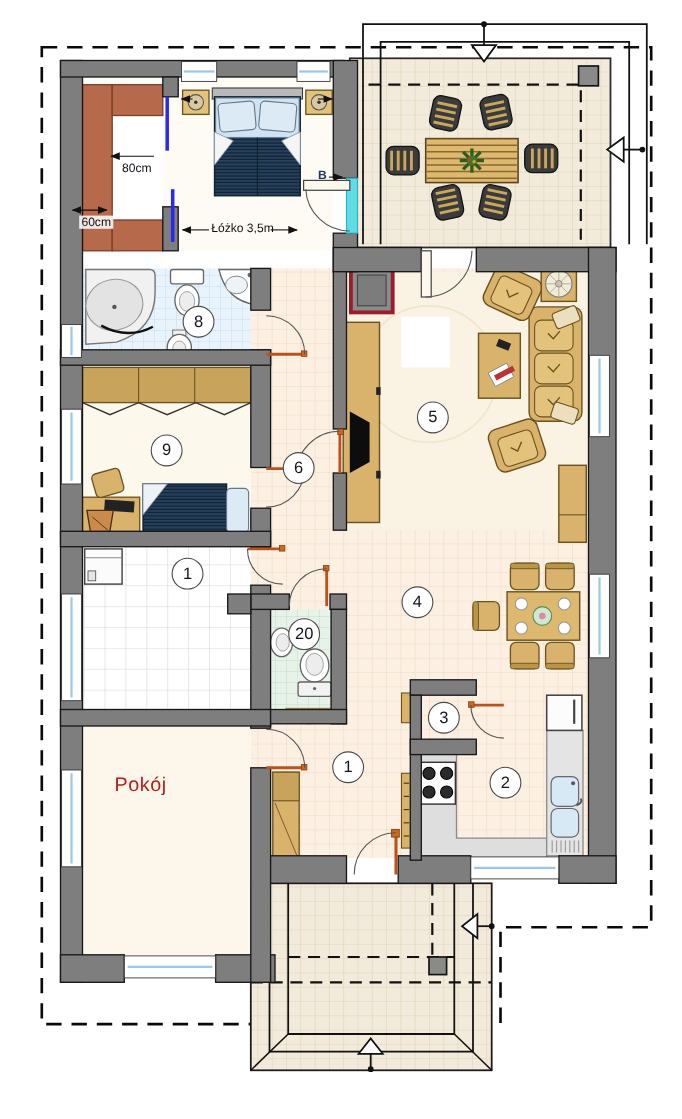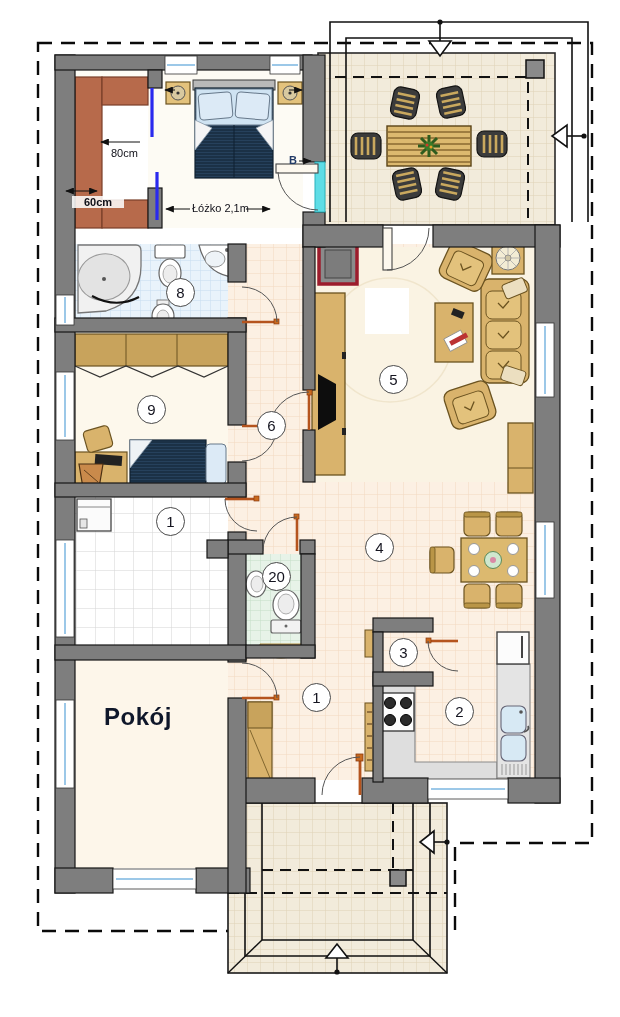--- a/index.html
+++ b/index.html
@@ -3,22 +3,22 @@
 <meta charset="utf-8">
 <style>
   html,body{margin:0;padding:0;background:#ffffff;}
   #stage{position:relative;width:620px;height:1017px;background:#ffffff;overflow:hidden;
          font-family:"Liberation Sans", sans-serif;}
   #plan-svg{position:absolute;left:0;top:0;}
   .room-num{position:absolute;width:29px;height:29px;border:1.6px solid #4a4a4a;border-radius:50%;
             background:#fff;display:flex;align-items:center;justify-content:center;
             font-size:15px;color:#14141f;box-sizing:border-box;}
   .dim-label{position:absolute;font-size:11px;color:#101018;white-space:nowrap;}
-  .boxed{background:rgba(255,255,255,.85);padding:0 12px;font-weight:bold;}
-  .room-name{position:absolute;font-size:24px;font-weight:bold;color:#0f172a;letter-spacing:.5px;}
+  .boxed{background:rgba(255,255,255,.85);padding:0 2px;}
+  .room-name{position:absolute;font-size:18px;font-weight:normal;color:#b91c1c;letter-spacing:.5px;}
   .section-label{position:absolute;font-size:11px;font-weight:bold;color:#223a66;}
 </style>
 </head>
 <body>
 
 <div id="stage">
 
 <svg id="plan-svg" width="620" height="1017" viewBox="0 0 620 1017">
   <defs>
     <marker id="ah" viewBox="0 0 10 8" refX="9" refY="4" markerWidth="9" markerHeight="7" orient="auto-start-reverse">
@@ -471,16 +471,16 @@
 <div class="room-num" style="left:156px;top:507px">
       <span>1</span>
     </div>
 <div class="room-num" style="left:262px;top:562px">
       <span>20</span>
     </div>
 
 <div class="room-name" style="left:104px;top:703px">Pokój</div>
 <div class="dim-label" style="left:111px;top:147px">80cm</div>
 <div class="dim-label boxed" style="left:72px;top:196px">60cm</div>
-<div class="dim-label" style="left:192px;top:202px">Łóżko 2,1m</div>
+<div class="dim-label" style="left:192px;top:202px">Łóżko 3,5m</div>
 <div class="section-label" style="left:289px;top:154px">B</div>
 
 </div>
 
 </body></html>

